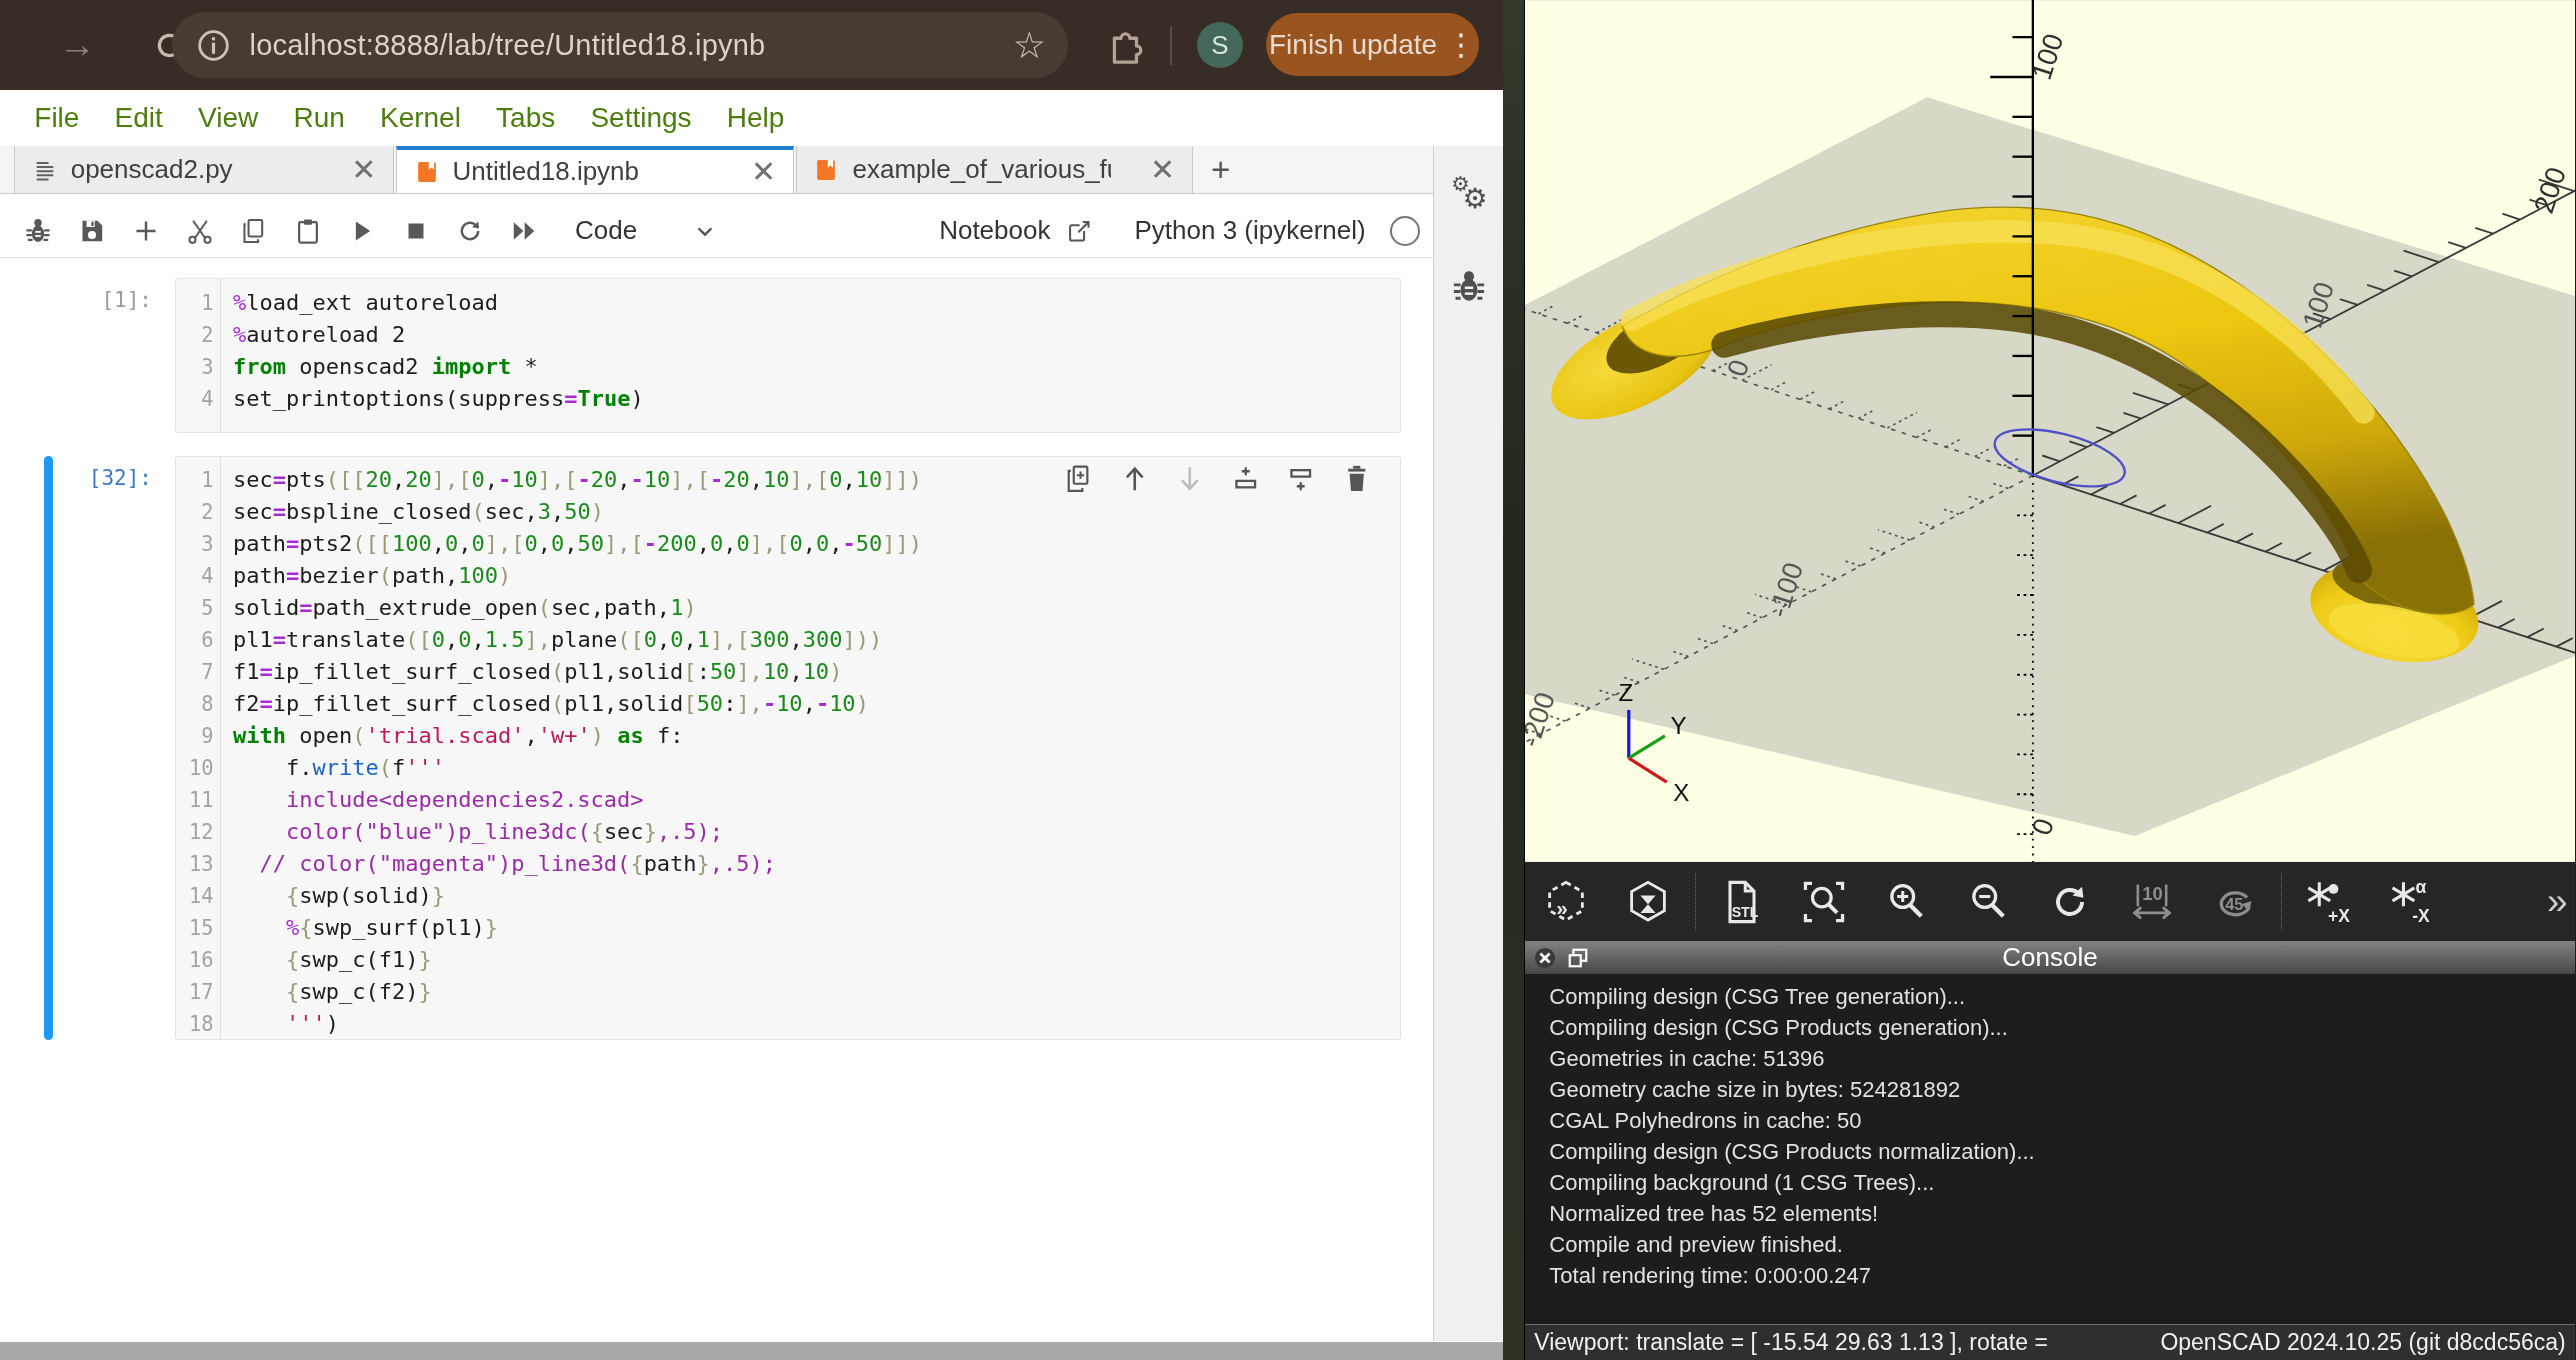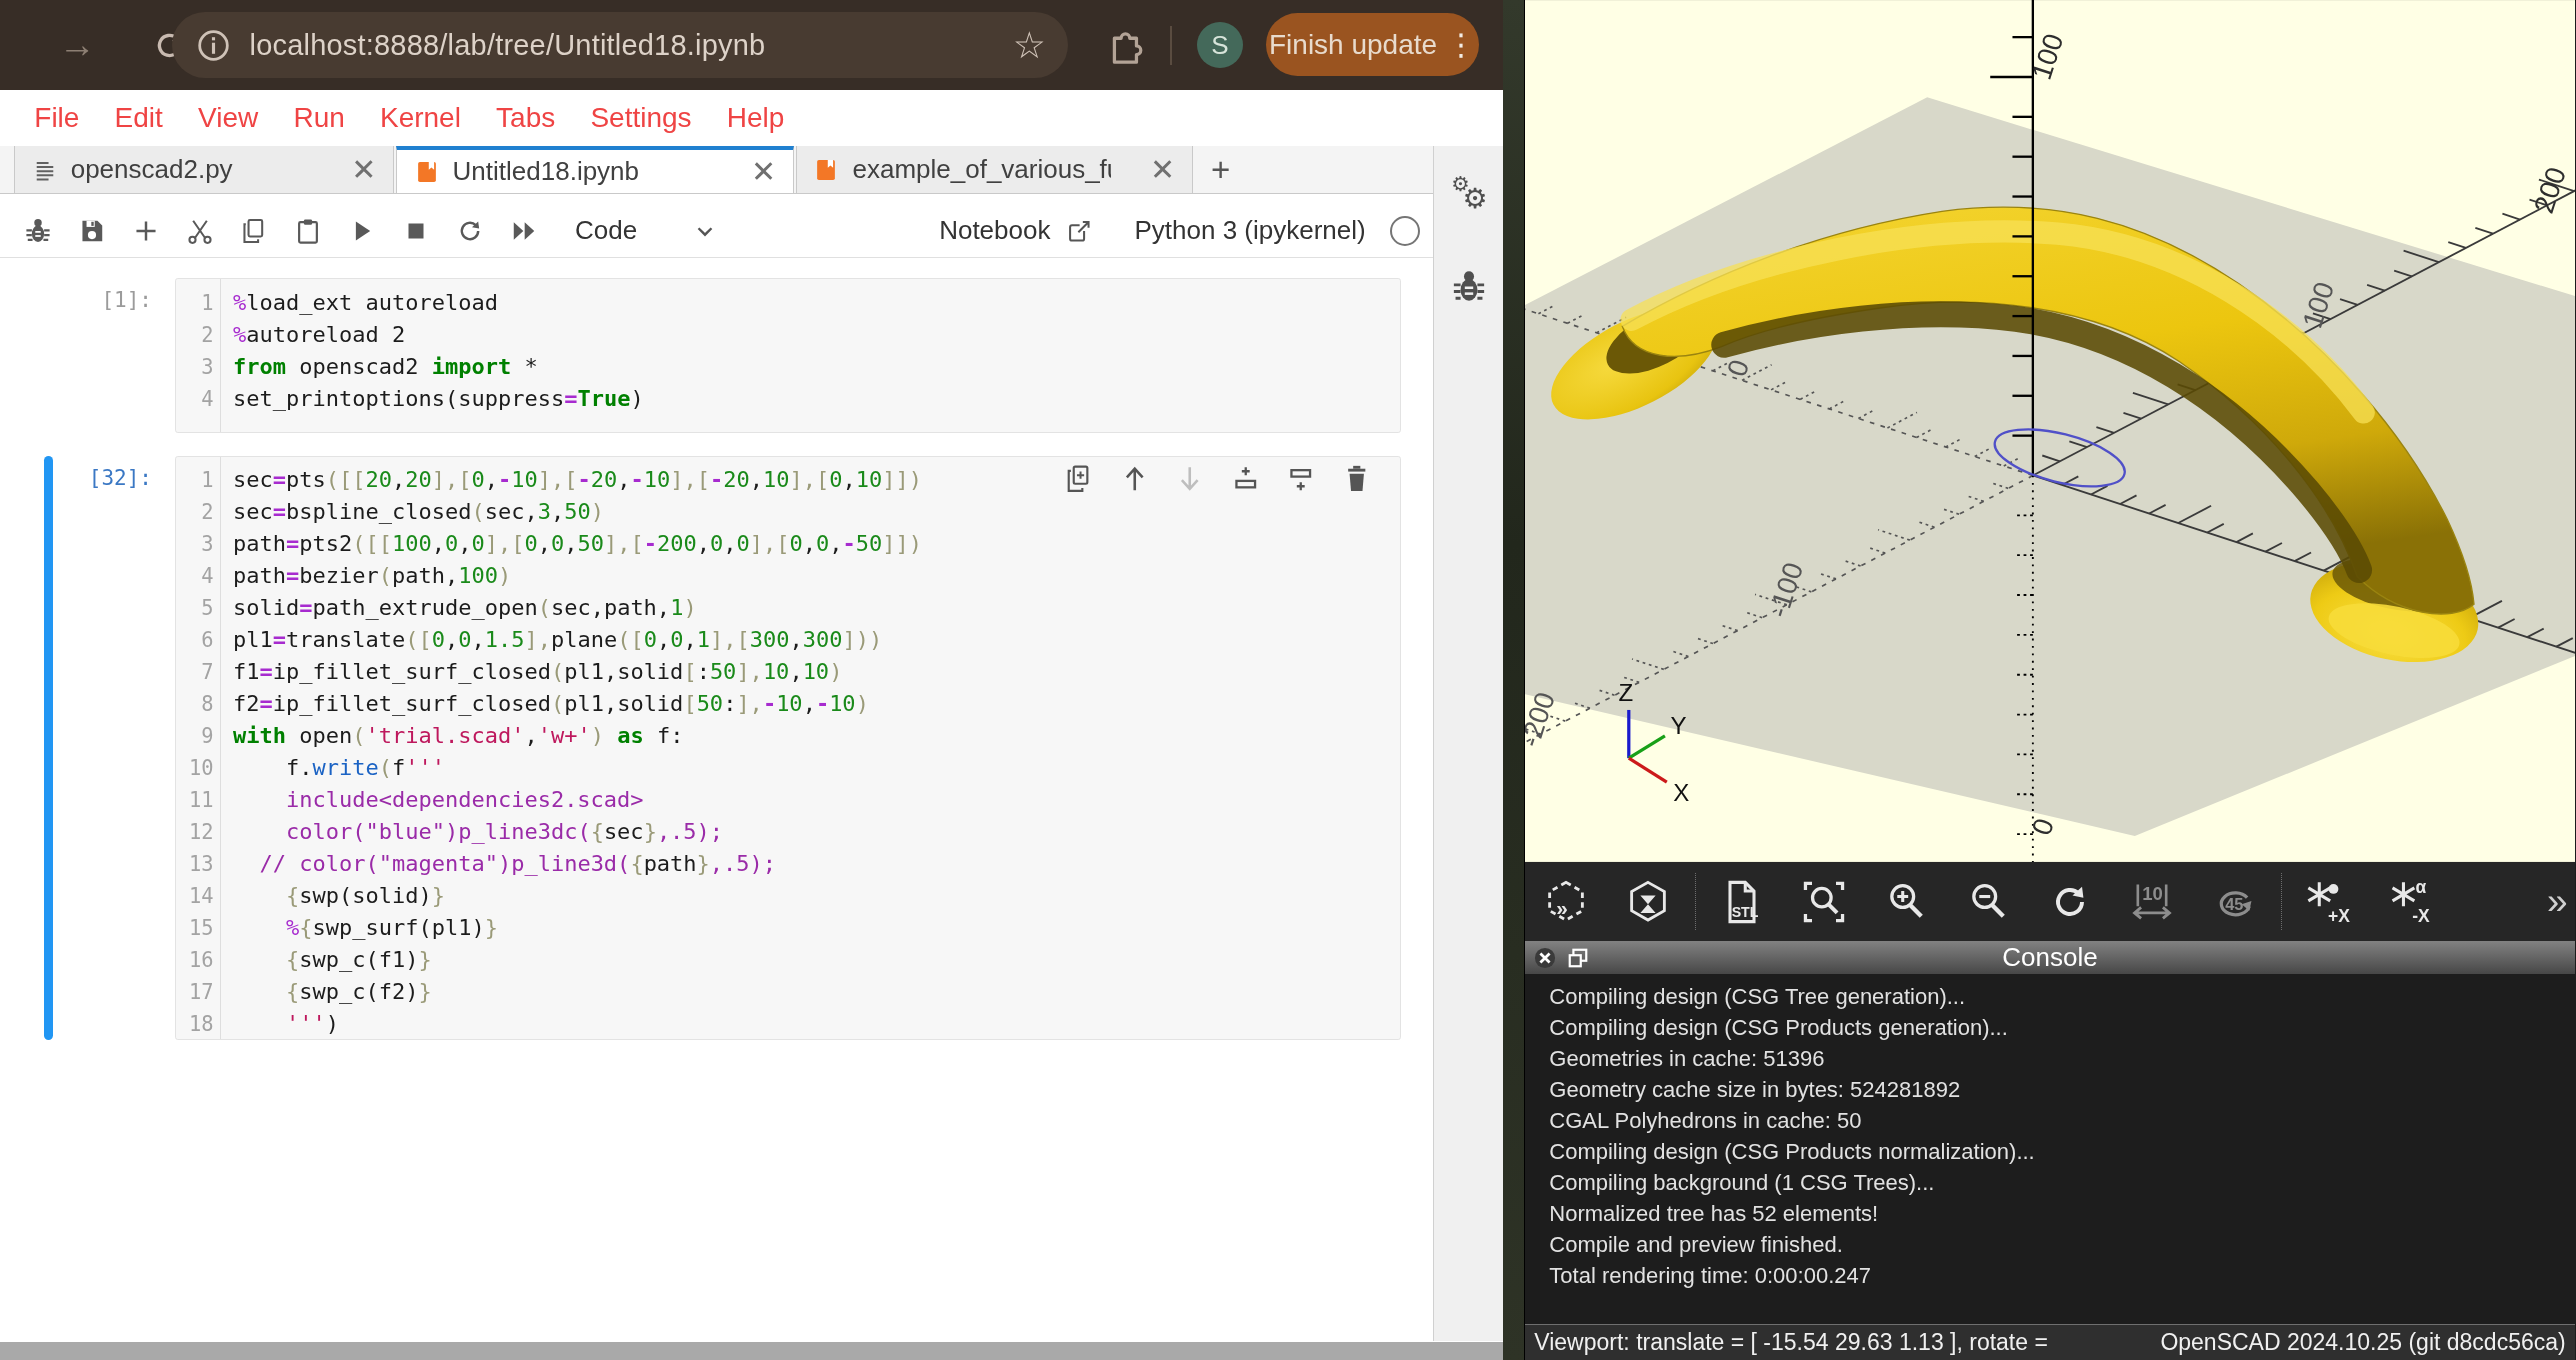--- a/index.html
+++ b/index.html
@@ -11,21 +11,21 @@
   .omnibox{position:absolute;left:172px;top:12px;width:896px;height:66px;border-radius:33px;background:#483b31;display:flex;align-items:center;color:#ddd2c8}
   .omnibox .url{font-size:29px;letter-spacing:0.2px;white-space:nowrap}
   .info-ic{margin:0 18.5px 0 24px;width:35px;height:35px;flex:0 0 auto}
   .star-ic{margin-left:auto;margin-right:22px;font-size:37px;color:#cfc2b7}
   .puzzle-ic{position:absolute;left:1101px;top:21px;width:46px;height:46px;color:#b3a396}
   .chrome-sep{position:absolute;left:1170px;top:26px;width:1.9px;height:39px;background:#5a4c40}
   .avatar{position:absolute;left:1197px;top:22px;width:46px;height:46px;border-radius:50%;background:#44695a;color:#d7e4da;font-size:26px;display:flex;align-items:center;justify-content:center}
   .update-pill{position:absolute;left:1266px;top:13px;width:213px;height:63px;border-radius:31.5px;background:#9a5420;color:#e8dbcd;font-size:28px;display:flex;align-items:center;justify-content:center;gap:7px}
   .update-pill .dots{font-size:30px;color:#f3ece4;margin-left:1.9px}
   
-  .menubar{position:absolute;left:0;top:90px;width:100%;height:57px;background:#fff;border-bottom:0.9px solid #dadada;display:flex;align-items:center;font-size:28px;color:#ef4444;padding-left:16.7px;box-sizing:border-box}
+  .menubar{position:absolute;left:0;top:90px;width:100%;height:57px;background:#fff;border-bottom:0.9px solid #dadada;display:flex;align-items:center;font-size:28px;color:#4d7c0f;padding-left:16.7px;box-sizing:border-box}
   .menubar .mi{padding:0 17.6px;cursor:default}
   
   .tabbar{position:absolute;left:0;top:146px;width:100%;height:48px;background:#f4f4f4;border-bottom:0.9px solid #c9c9c9;display:flex;align-items:stretch;padding-left:14px;box-sizing:border-box}
   .tab{display:flex;align-items:center;gap:13px;padding:0 16.7px;border-right:0.9px solid #c9c9c9;border-left:0.9px solid #c9c9c9;margin-right:1.9px;background:#ececec;color:#404040;font-size:26px;box-sizing:border-box;position:relative}
   .tab .lbl{white-space:nowrap;overflow:hidden;max-width:259px}
   .tab.active{background:#fff;border-top:4.6px solid #2080d0}
   .tab .close{margin-left:auto;color:#707070;font-size:30px;padding-left:13px}
   .addtab{display:flex;align-items:center;justify-content:center;width:52px;font-size:33px;color:#555}
   
   .nbtoolbar{position:absolute;left:0;top:204px;width:1433px;height:54px;background:#fff;border-bottom:0.9px solid #e0e0e0;display:flex;align-items:center;padding-left:11px;box-sizing:border-box}

